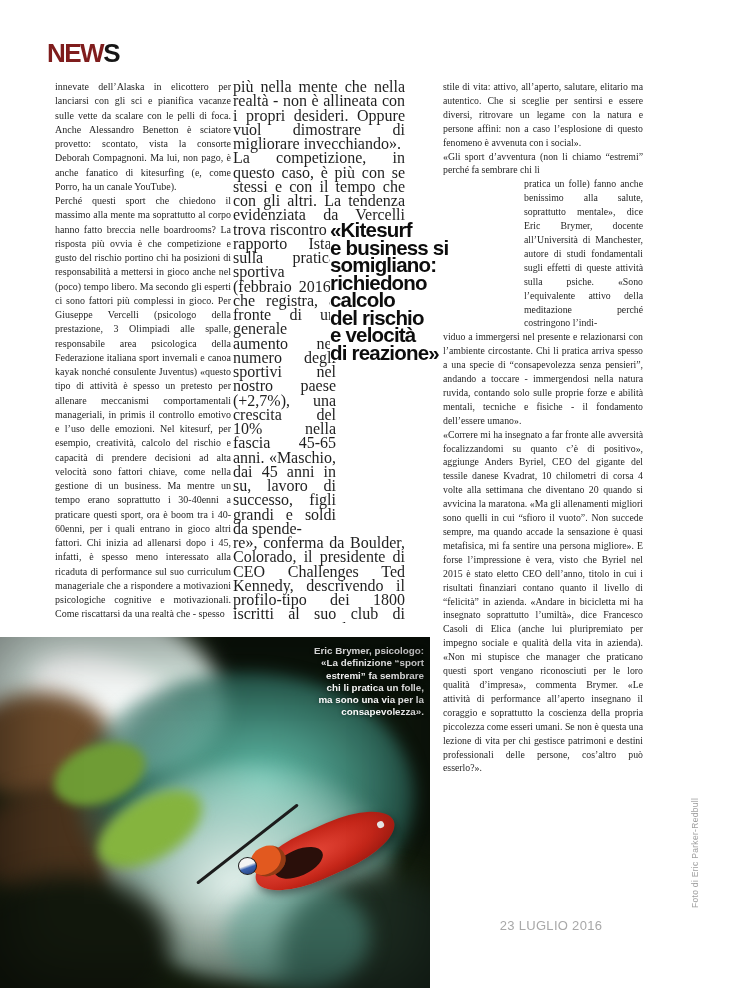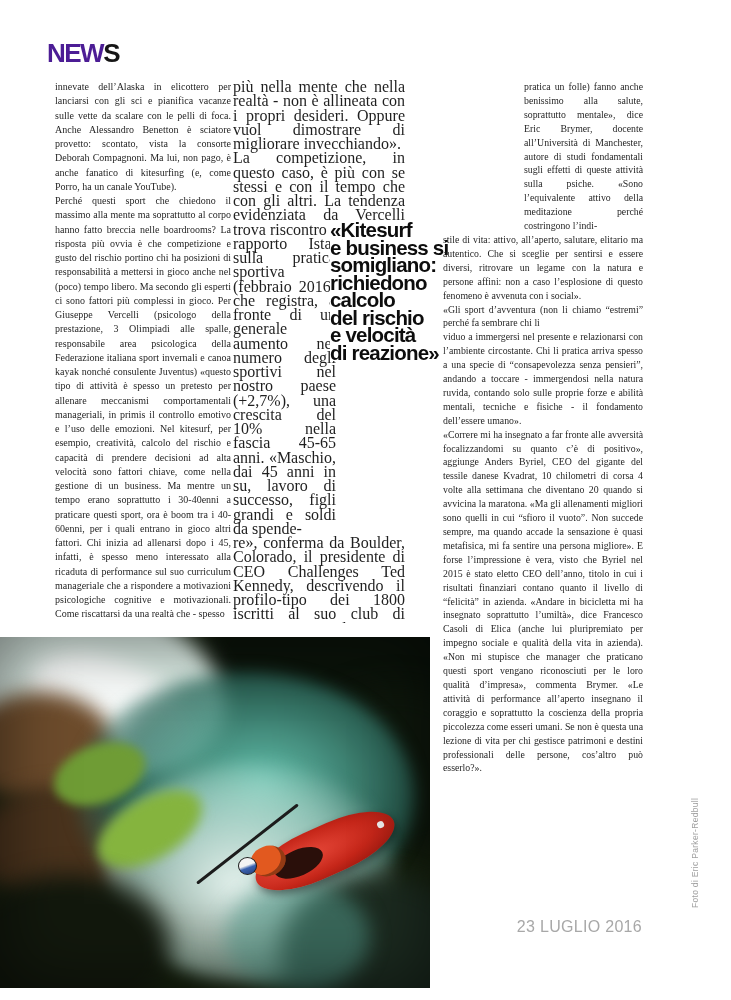--- a/index.html
+++ b/index.html
@@ -7,21 +7,21 @@
     position:relative;width:731px;height:1000px;margin:0 auto;
     background:#ffffff;overflow:hidden;
     font-family:"Liberation Serif", serif;color:#1f1f1f;
   }
   
   .logo{
     position:absolute;left:47px;top:40px;
     font-family:"Liberation Sans", sans-serif;font-weight:bold;
     font-size:26px;letter-spacing:-1.5px;line-height:26px;
   }
-  .logo-red{color:#4c1d95;}
+  .logo-red{color:#7f1d1d;}
   .logo-black{color:#161616;}
 
   
   .col{position:absolute;top:80px;text-align:justify;overflow:hidden;}
   .seg{white-space:pre-line;text-align:justify;}
   .col1{left:55px;width:176px;height:543px;font-size:10px;line-height:14.25px;}
   .col2{left:233px;width:172px;height:543px;font-size:16px;line-height:14.25px;}
   .col3{left:443px;width:200px;height:810px;font-size:9.8px;line-height:13.9px;}
   .narrow2{width:103px;}
   .narrow3{width:119px;margin-left:auto;}
@@ -79,22 +79,22 @@
     white-space:pre-line;text-shadow:0 0 4px rgba(0,0,0,.5);
   }
 
   
   .credit{
     position:absolute;left:690px;top:908px;transform:rotate(-90deg);transform-origin:0 0;
     font-family:"Liberation Sans", sans-serif;font-size:8.5px;color:#a0a0a0;
     white-space:nowrap;letter-spacing:.3px;
   }
   .date{
-    position:absolute;left:460px;top:918px;width:182px;text-align:right;
-    font-family:"Liberation Sans", sans-serif;font-size:16px;color:#a8a8a8;letter-spacing:.3px;
+    position:absolute;left:460px;top:918px;width:182px;text-align:center;
+    font-family:"Liberation Sans", sans-serif;font-size:13px;color:#a8a8a8;letter-spacing:.3px;
   }
 </style>
 </head>
 <body>
 
 <div id="page">
 
   <header class="logo">
     <span class="logo-red">NEW</span><span class="logo-black">S</span>
   </header>
@@ -114,23 +114,23 @@
   <div class="pullquote">«Kitesurf
 e business si
 somigliano:
 richiedono
 calcolo
 del rischio
 e velocità
 di reazione»</div>
 
   <div class="col col3">
-    <div class="seg narrow3">pratica un folle) fanno anche benissimo alla salute, soprattutto mentale», dice Eric Brymer, docente all’Università di Manchester, autore di studi fondamentali sugli effetti di queste attività sulla psiche. «Sono l’equivalente attivo della meditazione perché costringono l’indi-</div>
     <div class="seg">stile di vita: attivo, all’aperto, salutare, elitario ma autentico. Che si sceglie per sentirsi e essere diversi, ritrovare un legame con la natura e persone affini: non a caso l’esplosione di questo fenomeno è avvenuta con i social».
 «Gli sport d’avventura (non li chiamo “estremi” perché fa sembrare chi li</div>
+    <div class="seg narrow3">pratica un folle) fanno anche benissimo alla salute, soprattutto mentale», dice Eric Brymer, docente all’Università di Manchester, autore di studi fondamentali sugli effetti di queste attività sulla psiche. «Sono l’equivalente attivo della meditazione perché costringono l’indi-</div>
     <div class="seg">viduo a immergersi nel presente e relazionarsi con l’ambiente circostante. Chi li pratica arriva spesso a una specie di “consapevolezza senza pensieri”, andando a toccare - immergendosi nella natura ruvida, contando solo sulle proprie forze e abilità mentali, tecniche e fisiche - il fondamento dell’essere umano».
 «Correre mi ha insegnato a far fronte alle avversità focalizzandomi su quanto c’è di positivo», aggiunge Anders Byriel, CEO del gigante del tessile danese Kvadrat, 10 chilometri di corsa 4 volte alla settimana che diventano 20 quando si avvicina la maratona. «Ma gli allenamenti migliori sono quelli in cui “sfioro il vuoto”. Non succede sempre, ma quando accade la sensazione è quasi metafisica, mi fa sentire una persona migliore». E forse l’impressione è vera, visto che Byriel nel 2015 è stato eletto CEO dell’anno, titolo in cui i risultati finanziari contano quanto il livello di “felicità” in azienda. «Andare in bicicletta mi ha insegnato soprattutto l’umiltà», dice Francesco Casoli di Elica (anche lui pluripremiato per impegno sociale e qualità della vita in azienda). «Non mi stupisce che manager che praticano questi sport vengano riconosciuti per le loro qualità d’impresa», commenta Brymer. «Le attività di performance all’aperto insegnano il coraggio e soprattutto la coscienza della propria piccolezza come esseri umani. Se non è questa una lezione di vita per chi gestisce patrimoni e destini professionali delle persone, cos’altro può esserlo?».</div>
   </div>
 
   <figure class="photo">
     <div class="b b-forest"></div>
     <div class="b b-forest2"></div>
     <div class="b b-rapid1"></div>
     <div class="b b-rapid2"></div>
     <div class="b b-rock1"></div>
@@ -146,19 +146,25 @@
     <div class="kayak-group">
       <div class="paddle"></div>
       <div class="kayak">
         <div class="cockpit"></div>
         <div class="stern-dot"></div>
       </div>
       <div class="vest"></div>
       <div class="helmet"></div>
     </div>
 
+    <figcaption class="photo-caption">Eric Brymer, psicologo:
+«La definizione “sport
+estremi” fa sembrare
+chi li pratica un folle,
+ma sono una via per la
+consapevolezza».</figcaption>
   </figure>
 
   <div class="credit">Foto di Eric Parker-Redbull</div>
 
   <div class="date">23 LUGLIO 2016</div>
 
 </div>
 
 </body></html>

